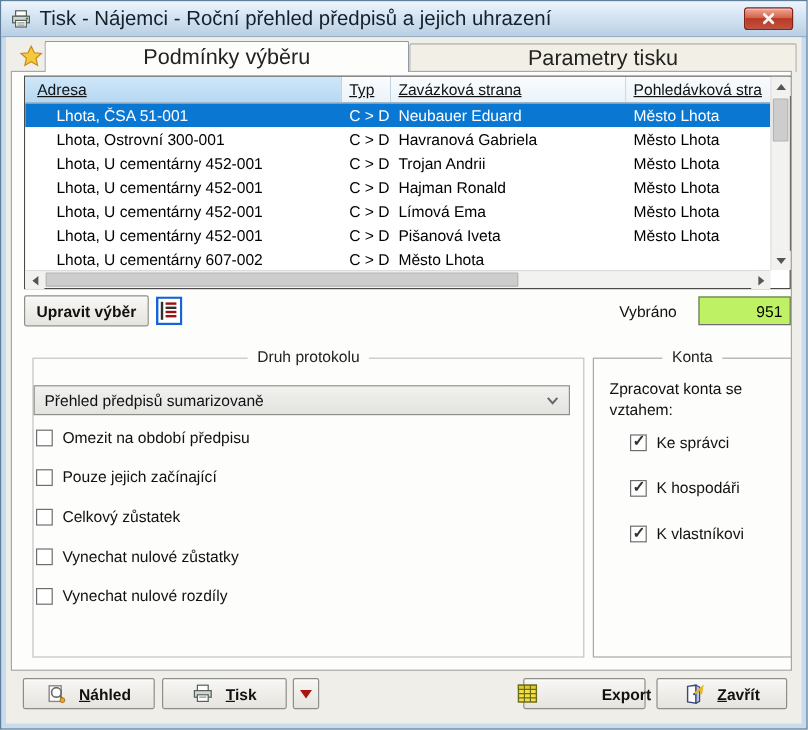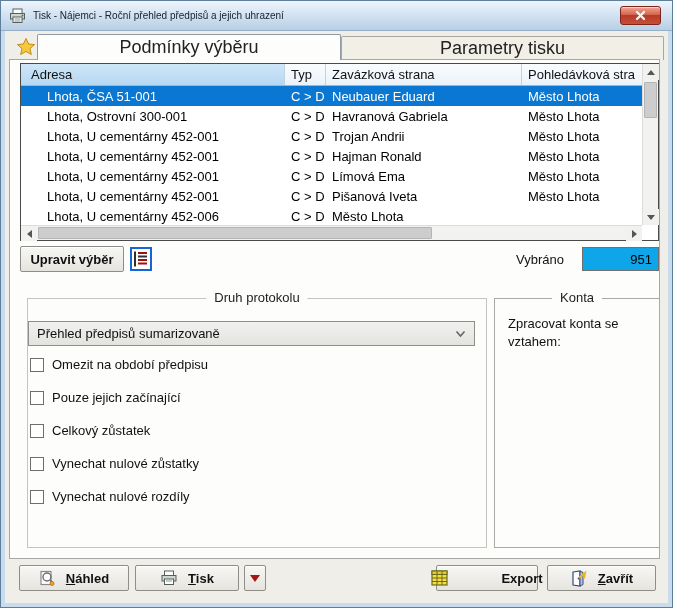--- a/index.html
+++ b/index.html
@@ -4,21 +4,21 @@
 <style>
   * { margin:0; padding:0; box-sizing:border-box; }
   html,body { background:#9aa7b2; font-family:"Liberation Sans", sans-serif; }
   .window{ position:relative; width:673px; height:608px; background:#c8dcee;
     border:1px solid #5f7e99; overflow:hidden; }
   
   .titlebar{ position:absolute; left:0; top:0; right:0; height:30px;
     background:linear-gradient(#eef5fd,#cfe0f0 55%,#b9cfe4);
     border-bottom:1px solid #97afc6; display:flex; align-items:center; padding:0 8px; }
   .title-icon{ width:17px; height:16px; margin-right:7px; flex:0 0 auto; }
-  .title-text{ font-size:10px; color:#15202b; white-space:nowrap; }
+  .title-text{ font-size:17px; color:#15202b; white-space:nowrap; }
   .close-btn{ position:absolute; right:11px; top:5px; width:41px; height:19px;
     border:1px solid #7e241a; border-radius:3px;
     background:linear-gradient(#f2a795,#d4654d 45%,#b83a27 50%,#c5503a);
     box-shadow:inset 0 1px 0 rgba(255,255,255,.55); display:flex; align-items:center; justify-content:center; cursor:pointer;}
   .close-x{ width:11px; height:11px; }
   
   .main{ position:absolute; left:4px; right:4px; top:30px; bottom:4px; background:#f0eee8; }
   
   .tab-strip{ position:absolute; left:0; top:0; right:0; height:28px; }
   .star-tab{ position:absolute; left:8px; top:4px; width:26px; height:24px;
@@ -31,21 +31,21 @@
     border:1px solid #a7a7a0; border-bottom:none; border-radius:2px 2px 0 0; z-index:1; }
   .tab-page{ position:absolute; left:4px; right:8px; top:28px; height:500px;
     background:#fdfdfc; border:1px solid #a8a8a2; z-index:2; }
   
   .listview{ position:absolute; left:10px; top:3px; width:639px; height:178px;
     border:1px solid #4a4a4a; background:#fff; }
   .lv-head{ position:absolute; left:0; top:0; right:16px; height:22px; display:flex;
     border-bottom:1px solid #9db8cd; }
   .hcell{ height:100%; display:flex; align-items:center; padding-left:6px; font-size:13px;
     color:#111; background:linear-gradient(#fafcfe,#eaf3fa); border-right:1px solid #c2d3e0;
-    overflow:hidden; white-space:nowrap; cursor:pointer; }
+    overflow:hidden; white-space:nowrap; cursor:pointer;text-decoration:underline; }
   .hcell.sorted{ background:linear-gradient(#cfe6f8,#b5d8f2); }
   .c0{ width:264px; padding-left:10px; } .c1{ width:41px; } .c2{ width:196px; } .c3{ flex:1; border-right:none; }
   .lv-body{ position:absolute; left:0; top:22px; right:16px; bottom:15px; overflow:hidden; }
   .lv-row{ display:flex; height:20px; align-items:center; font-size:13px; color:#000;
     background:#fff; cursor:pointer; white-space:nowrap; }
   .lv-row.sel{ background:#0a78d2; color:#fff; }
   .lv-row .cell{ overflow:hidden; padding-left:6px; }
   .lv-row .cell.c0{ padding-left:26px; }
   
   .vscroll{ position:absolute; right:0; top:0; bottom:15px; width:16px; background:#f2f2f0;
@@ -63,21 +63,21 @@
   .tri.right{ border-top:4px solid transparent; border-bottom:4px solid transparent; border-left:5px solid #555; }
   
   .sel-row{ position:absolute; left:10px; top:186px; width:639px; height:26px; display:flex; align-items:center; }
   .btn{ background:linear-gradient(#f7f7f5,#e6e4de); border:1px solid #8e8e88; border-radius:2px;
     font-size:13px; font-weight:bold; color:#111; display:flex; align-items:center; justify-content:center;
     cursor:pointer; box-shadow:inset 0 1px 0 #fff; }
   .btn-edit{ width:104px; height:26px; }
   .grid-icon-btn{ width:26px; height:26px; margin-left:4px; background:#fff; display:flex;
     align-items:center; justify-content:center; cursor:pointer; }
   .vybrano-label{ margin-left:auto; font-size:13px; color:#111; }
-  .count-box{ margin-left:18px; width:77px; height:24px; border:1px solid #6f6f6f; background:#0ea5e9;
+  .count-box{ margin-left:18px; width:77px; height:24px; border:1px solid #6f6f6f; background:#bef264;
     display:flex; align-items:center; justify-content:flex-end; padding-right:6px; font-size:13px; color:#000; }
   
   .group{ position:absolute; border:1px solid #bdbdb9; }
   .group .legend{ position:absolute; top:-9px; left:50%; transform:translateX(-50%);
     background:#fdfdfc; padding:0 8px; font-size:13px; color:#222; white-space:nowrap; }
   .group-druh{ left:17px; top:238px; width:460px; height:250px; border-color:#c4c4c0; }
   .group-konta{ left:484px; top:238px; width:166px; height:250px; border-color:#a9a9a5; }
   .combo{ position:absolute; left:0px; top:22px; width:447px; height:25px;
     background:linear-gradient(#f1f1ef,#e3e3e0); border:1px solid #8f8f8a; display:flex;
     align-items:center; padding:0 26px 0 8px; font-size:13px; color:#111; cursor:pointer; }
@@ -184,21 +184,21 @@
     <div class="cell c2">Límová Ema</div>
     <div class="cell c3">Město Lhota</div>
   </div>
             <div class="lv-row">
     <div class="cell c0">Lhota, U cementárny 452-001</div>
     <div class="cell c1">C &gt; D</div>
     <div class="cell c2">Pišanová Iveta</div>
     <div class="cell c3">Město Lhota</div>
   </div>
             <div class="lv-row">
-    <div class="cell c0">Lhota, U cementárny 452-006</div>
+    <div class="cell c0">Lhota, U cementárny 607-002</div>
     <div class="cell c1">C &gt; D</div>
     <div class="cell c3">Město Lhota</div>
   </div>
           </div>
 
         <div class="vscroll">
           <div class="sb-btn" style="top:0;">
               <span class="tri up"></span>
             </div>
           <div class="thumb" style="left:1px; right:1px; top:18px; height:36px;"></div>
@@ -265,20 +265,34 @@
   </div>
           </div>
       </div>
 
       <div class="group group-konta">
         <span class="legend">Konta</span>
         <div class="konta-caption">
           <div>Zpracovat konta se</div>
           <div>vztahem:</div>
         </div>
+        <div class="opts-konta">
+            <div class="opt checked">
+    <span class="box"></span>
+    <span class="lbl">Ke správci</span>
+  </div>
+            <div class="opt checked">
+    <span class="box"></span>
+    <span class="lbl">K hospodáři</span>
+  </div>
+            <div class="opt checked">
+    <span class="box"></span>
+    <span class="lbl">K vlastníkovi</span>
+  </div>
+          </div>
       </div>
 
     </div>
 
     <div class="footer">
       <div class="btn fbtn btn-nahled">
         <span class="ic">
           <svg width="17" height="17" viewBox="0 0 17 17">
             <rect x="2" y="1.5" width="10" height="13" fill="#fefefe" stroke="#8a8a8a" stroke-width="1.2"></rect>
             <circle cx="8" cy="7" r="4" fill="none" stroke="#6e6e6e" stroke-width="1.4"></circle>

